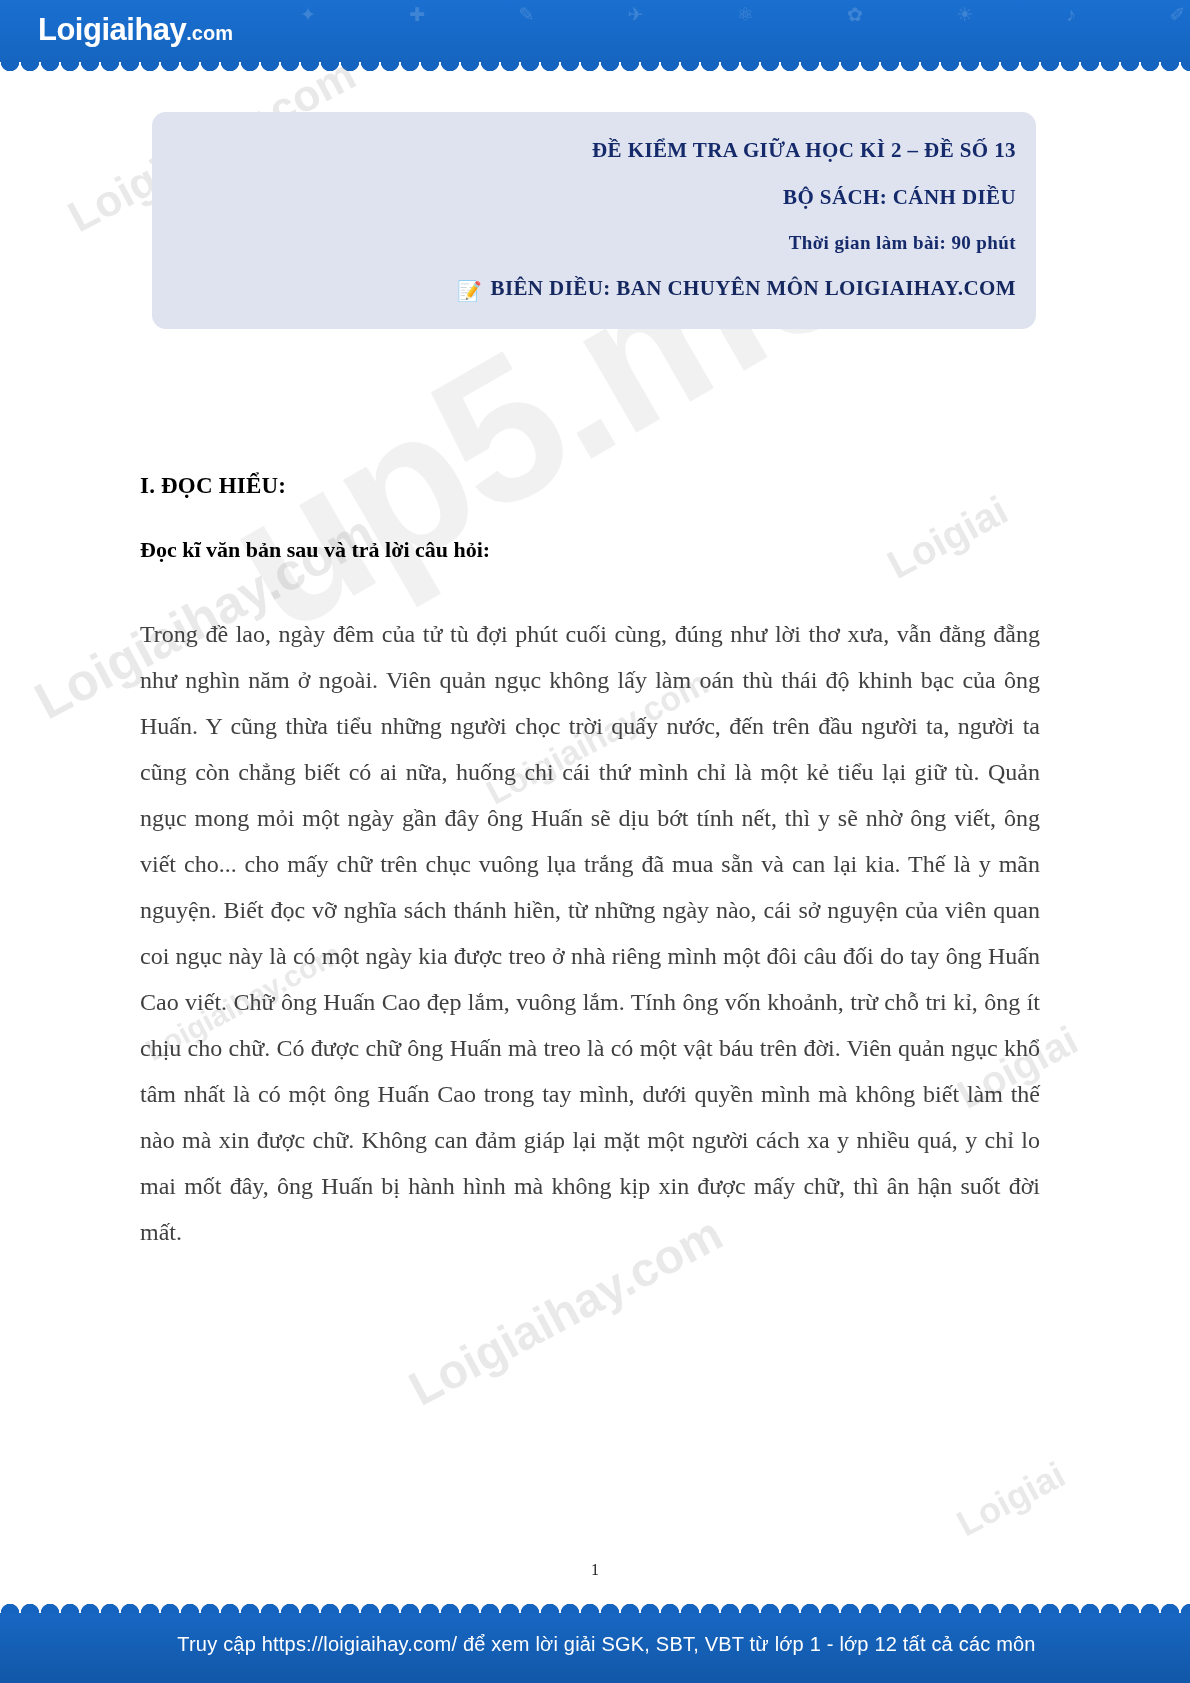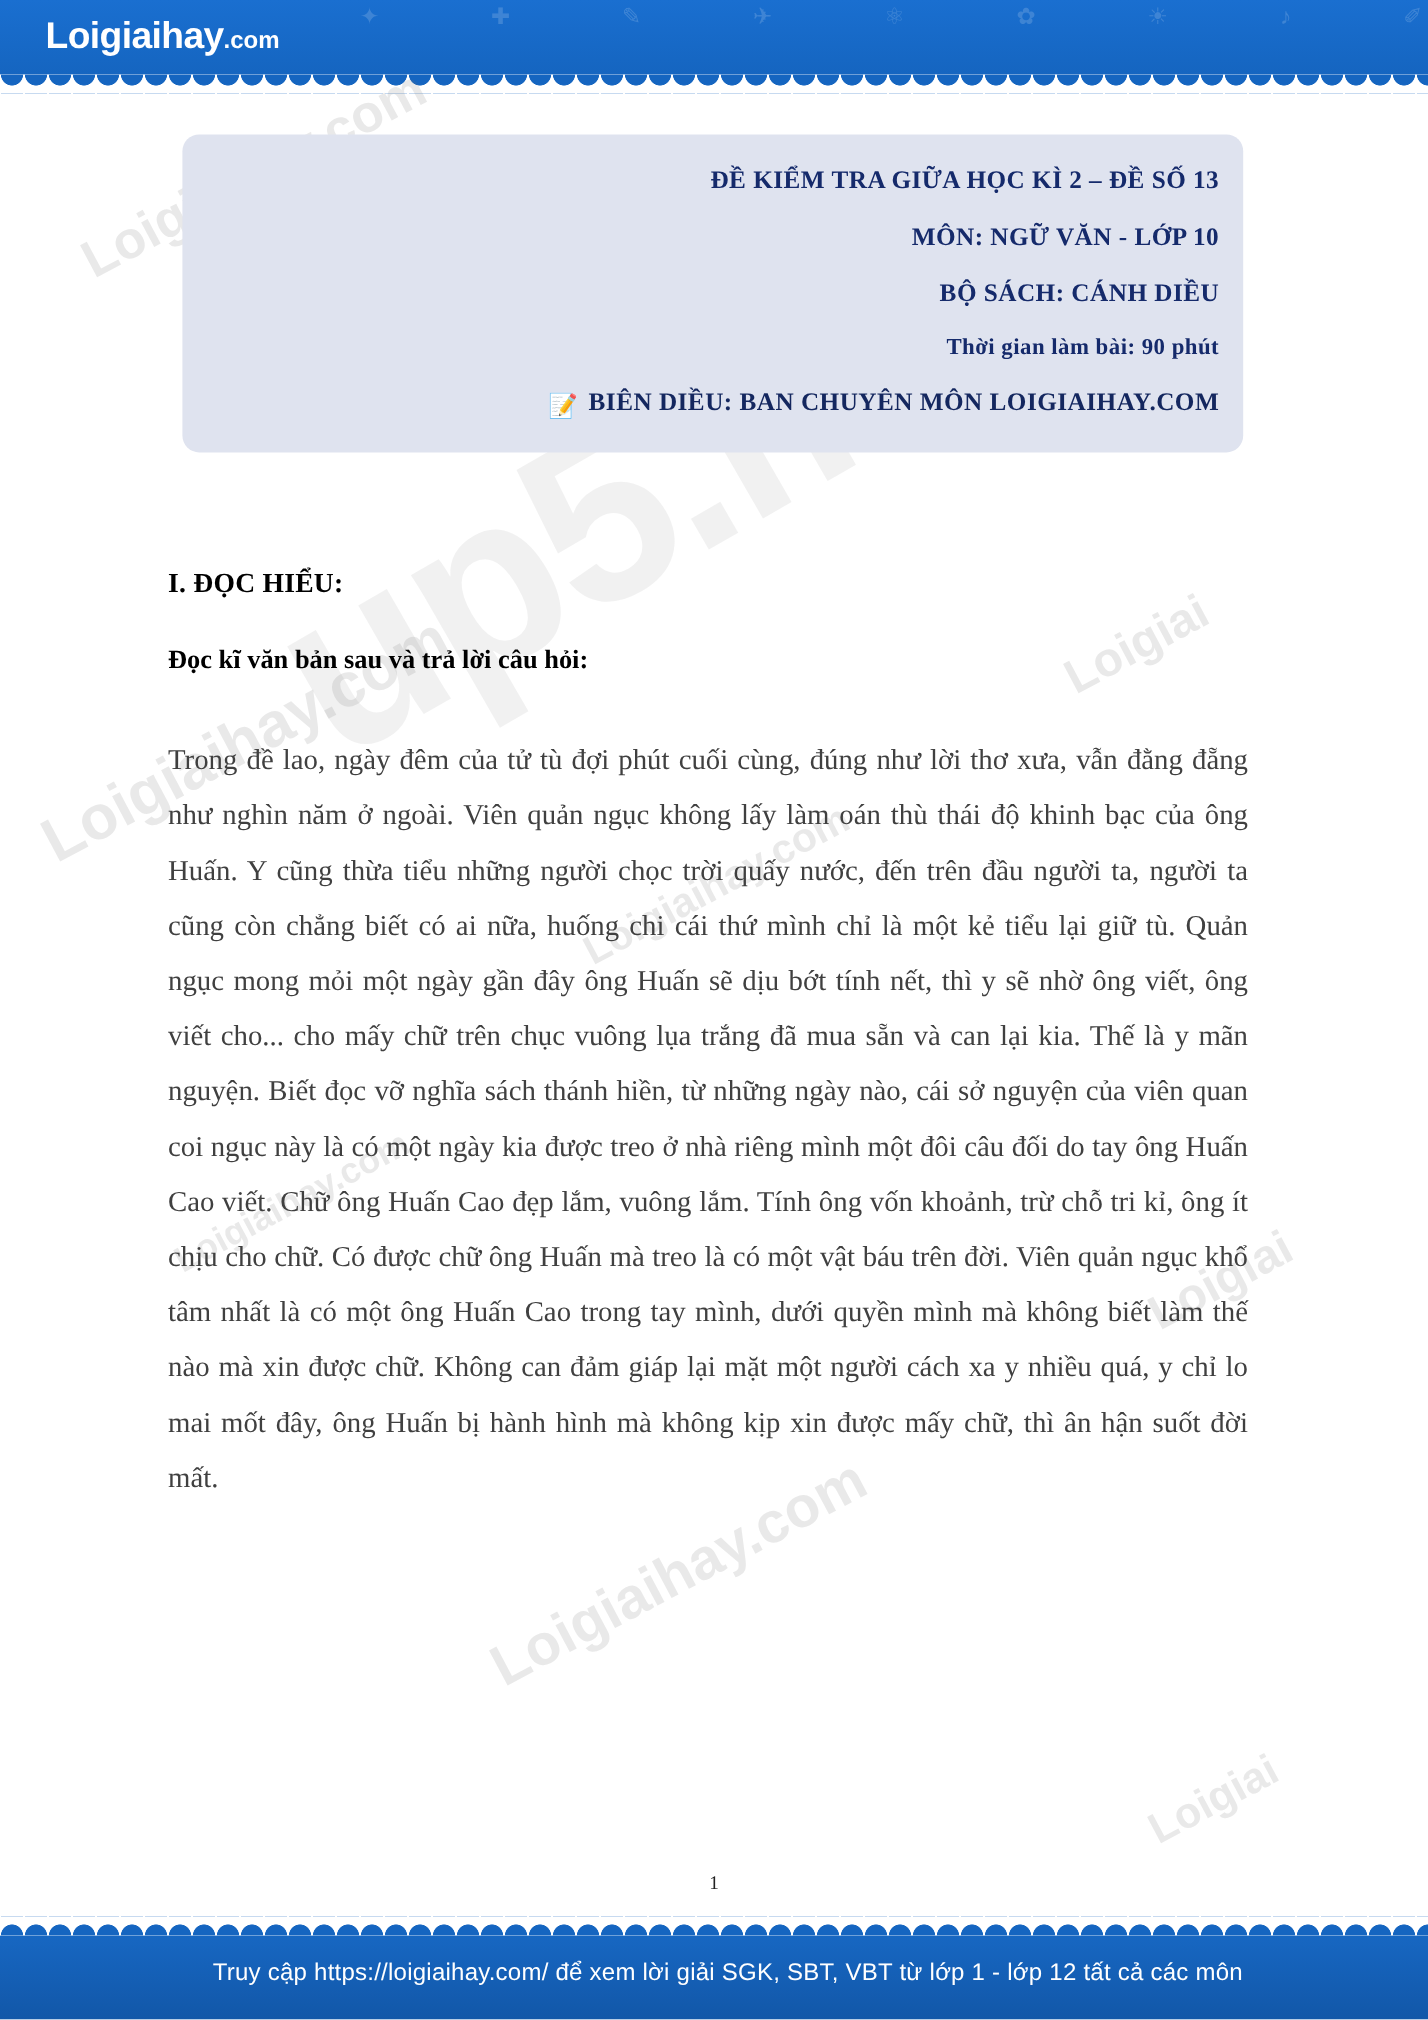--- a/index.html
+++ b/index.html
@@ -224,21 +224,20 @@
   <div class="wm rot wm-3">Loigiaihay.com</div>
   <div class="wm rot wm-4">Loigiai</div>
   <div class="wm rot wm-5">Loigiai</div>
   <div class="wm rot wm-6">Loigiaihay.com</div>
   <div class="wm rot wm-7">Loigiai</div>
   <div class="wm rot wm-8">Loigiaihay.com</div>
   <div class="wm-big">up5.me</div>
 
   <div class="title-box">
     <p class="title-line">ĐỀ KIỂM TRA GIỮA HỌC KÌ 2 – ĐỀ SỐ 13</p>
-    <p class="title-line">MÔN: NGỮ VĂN - LỚP 10</p>
     <p class="title-line">BỘ SÁCH: CÁNH DIỀU</p>
     <p class="title-line small">Thời gian làm bài: 90 phút</p>
     <p class="title-line last">
       <span class="pencil-icon">📝</span><span>BIÊN DIỀU: BAN CHUYÊN MÔN LOIGIAIHAY.COM</span>
     </p>
   </div>
 
   <div class="body-area">
     <h2 class="heading">I. ĐỌC HIỂU:</h2>
     <p class="subheading">Đọc kĩ văn bản sau và trả lời câu hỏi:</p>

